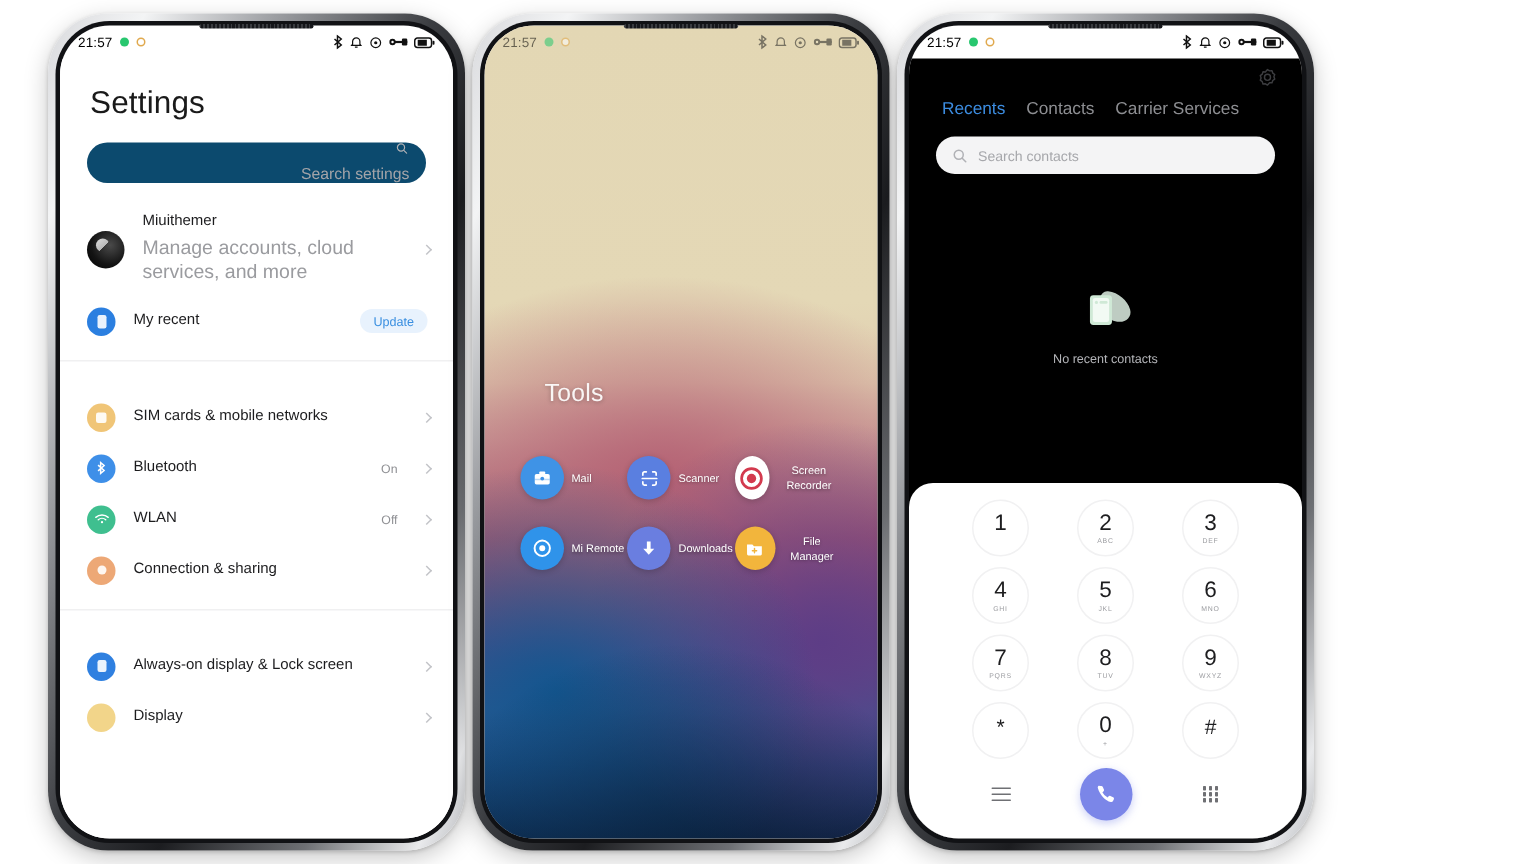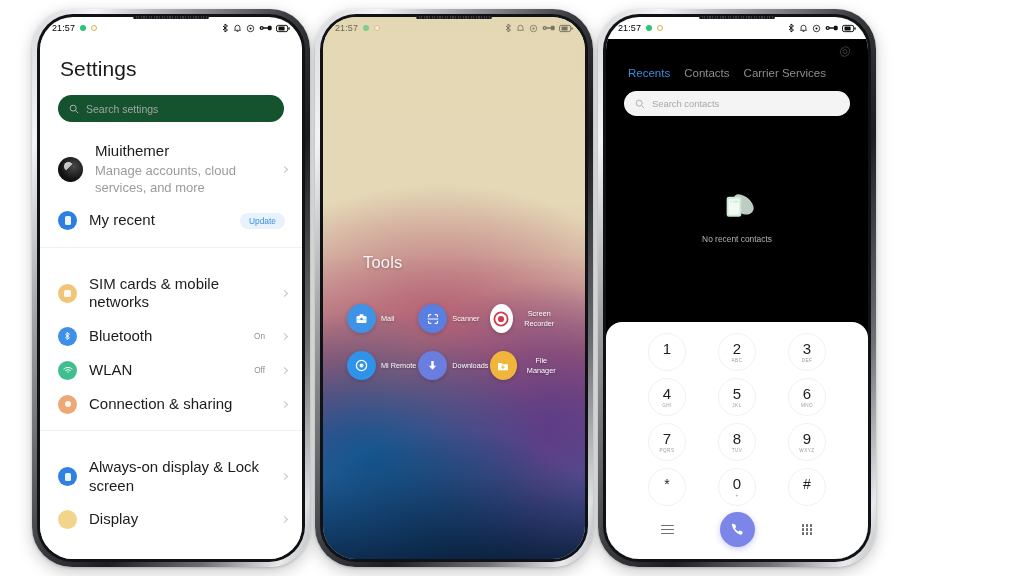--- a/index.html
+++ b/index.html
@@ -76,23 +76,24 @@
   
   .settings-body { padding: 0 0 0 0; background:#fff; height: calc(100% - 22px); }
   .page-title {
     font-size: 21px; font-weight: 400; color: #1a1a1a;
     padding: 18px 0 0 20px; letter-spacing: .1px;
   }
   .search-pill {
     margin: 14px 18px 0 18px;
     height: 27px;
     border-radius: 14px;
-    background: #14532d;
-    display: flex; align-items: center; gap: 7px;
+    background: #0c4a6e;
+    display: flex; align-items: flex-end; gap: 7px;
     padding: 0 11px;
+    flex-direction: column;
   }
   .search-pill .ph { font-size: 10.5px; color: #a3a4a8; }
   .group { margin-top: 13px; }
   .group + .group { border-top: 1px solid #f0f0f1; padding-top: 20px; margin-top: 9px; }
   .srow {
     display: flex; align-items: center;
     padding: 7px 15px 7px 18px;
     min-height: 34px;
     gap: 12px;
   }
@@ -108,21 +109,21 @@
   .sicon.avatar {
     width: 25px; height: 25px; flex-basis: 25px;
     background: radial-gradient(circle at 62% 38%, #4a4a4a 0%, #141414 58%, #000 100%);
   }
   .sicon.avatar::after {
     content:""; position:absolute; width:9px; height:9px; border-radius:50%;
     background: linear-gradient(135deg,#ffffff 0%,#cfcfcf 60%,transparent 61%);
     top: 5px; left: 6px; opacity:.85;
   }
   .srow .txt { flex: 1 1 auto; min-width: 0; }
-  .srow .label { font-size: 15px; color: #1c1c1e; line-height: 1.25; }
+  .srow .label { font-size: 10px; color: #1c1c1e; line-height: 1.25; }
   .srow .sub { font-size: 13px; color: #9a9b9f; line-height: 1.3; margin-top: 2px; }
   .srow .value { font-size: 8.2px; color: #8e8f93; margin-right: 5px; }
   .chev {
     width: 5px; height: 5px;
     border-top: 1.1px solid #c3c4c8;
     border-right: 1.1px solid #c3c4c8;
     transform: rotate(45deg);
     flex: 0 0 auto;
   }
   .badge {

